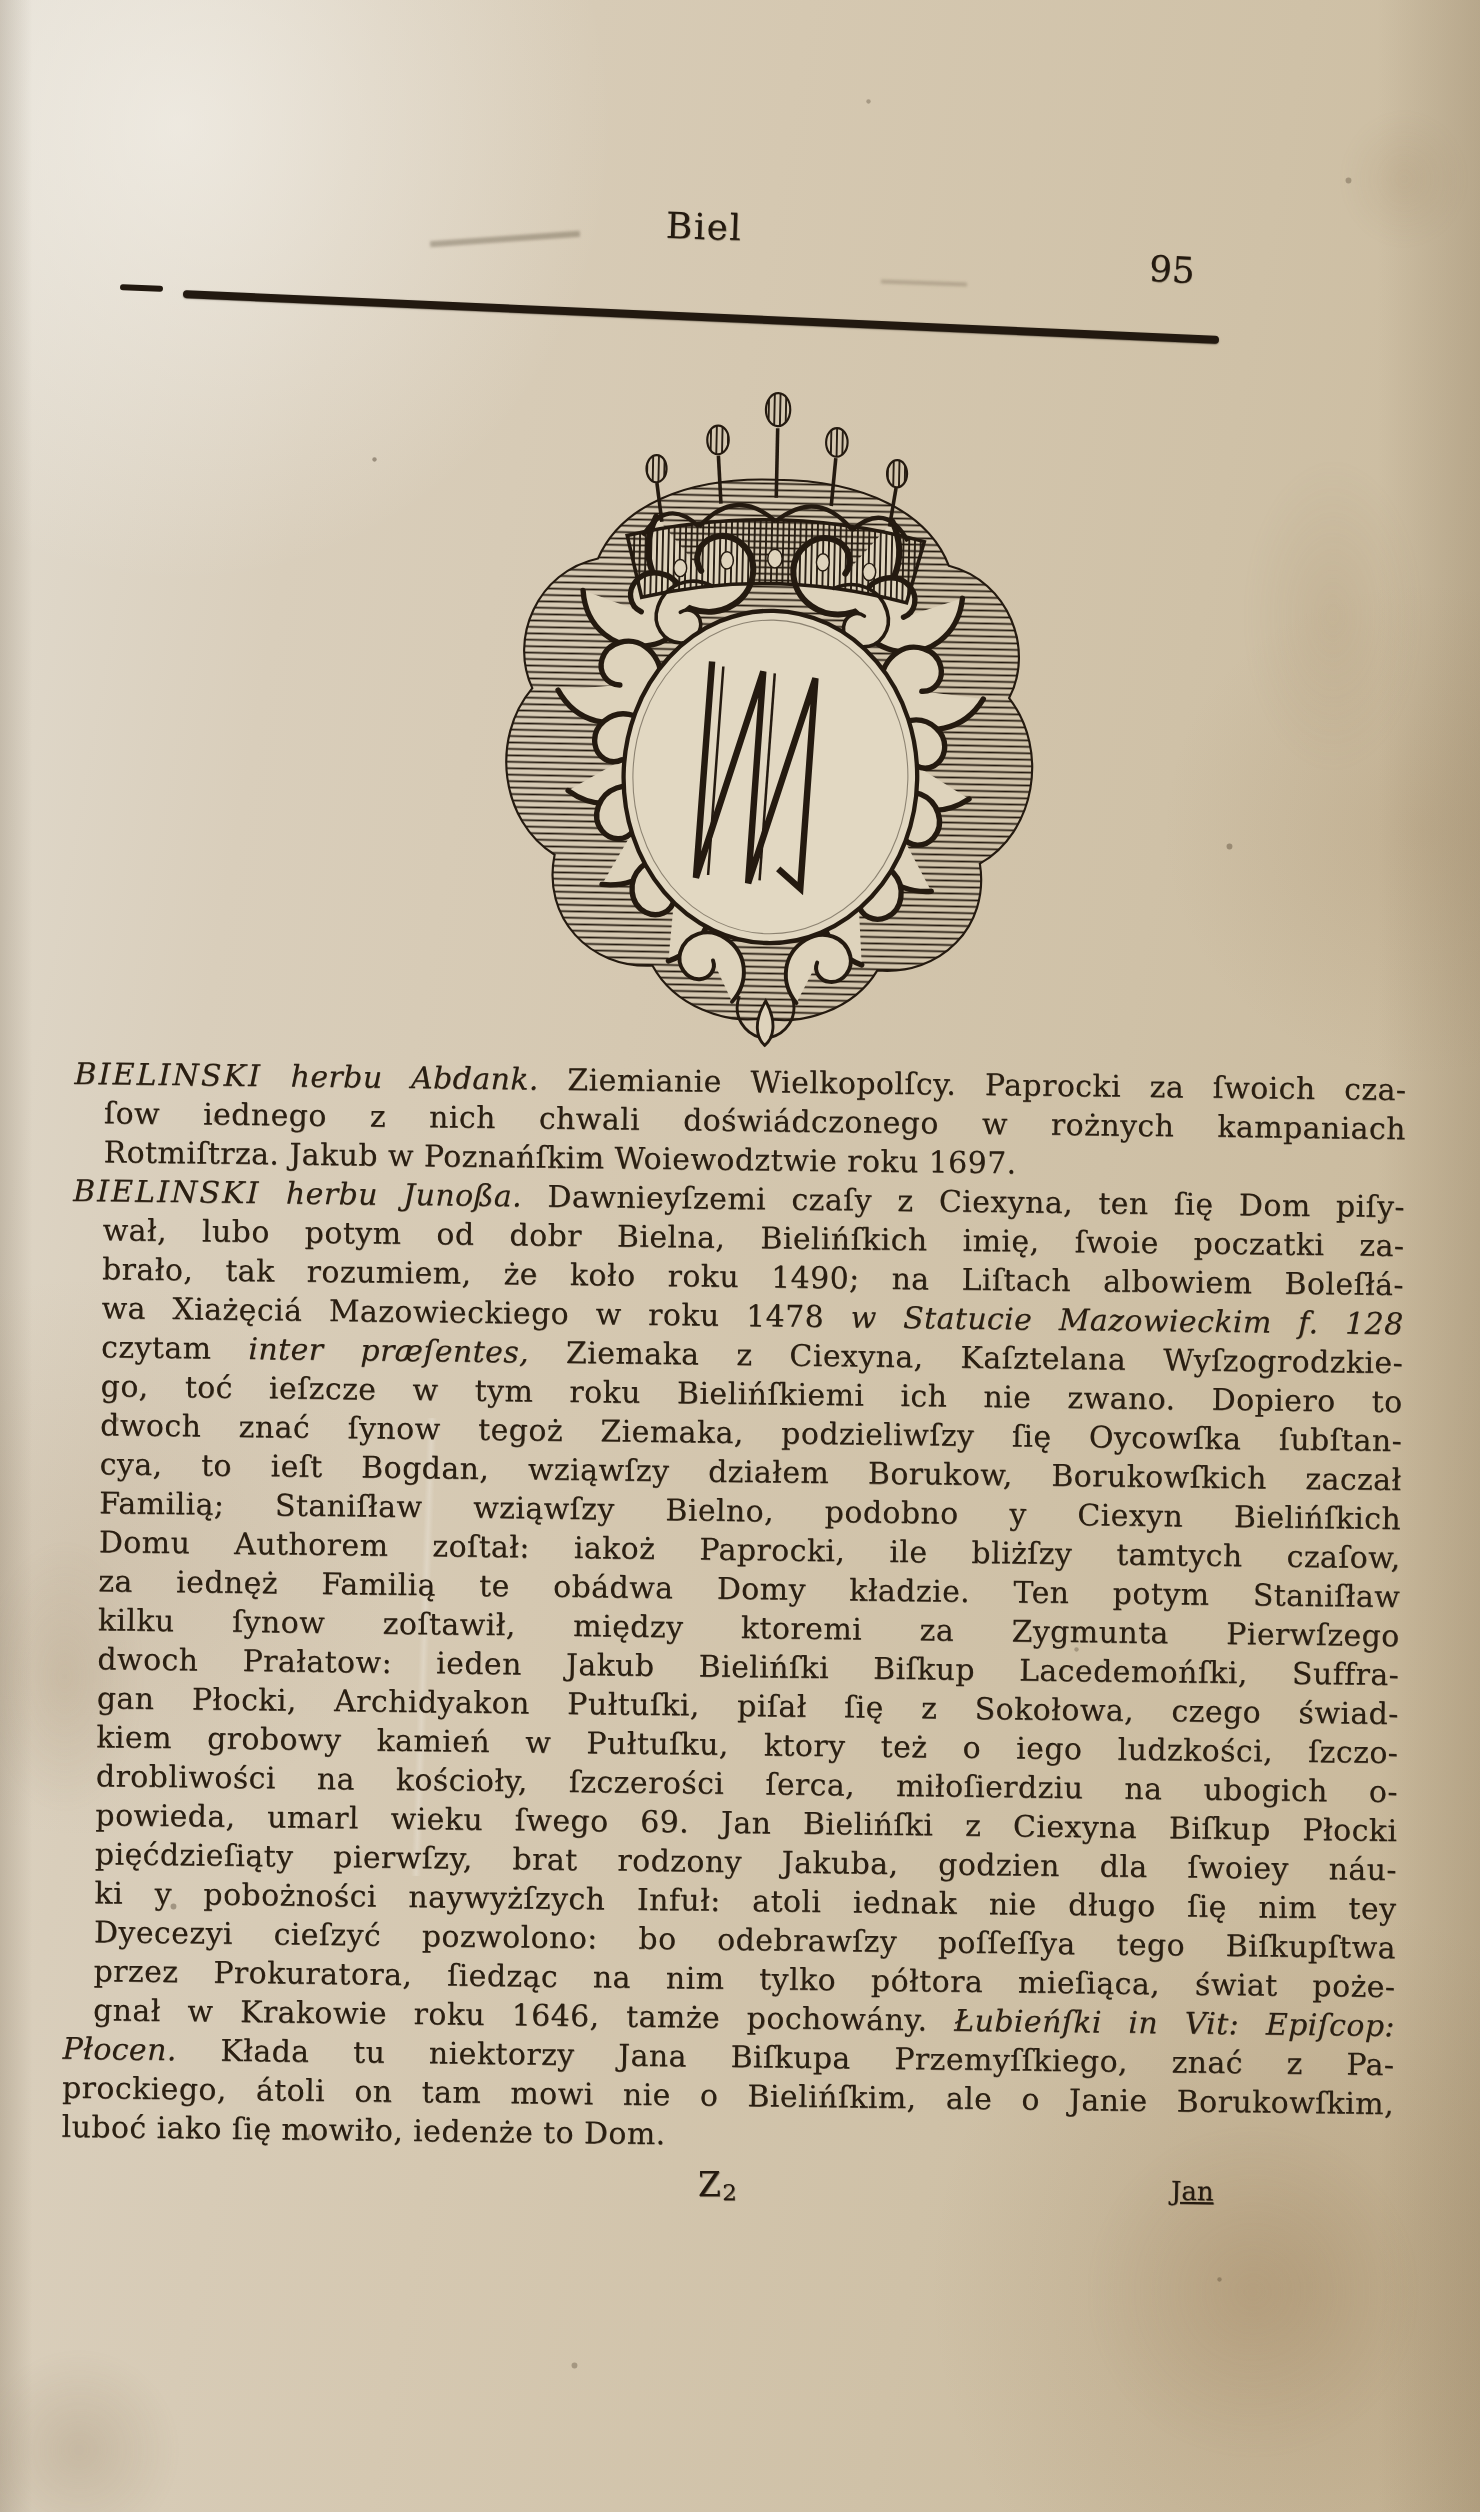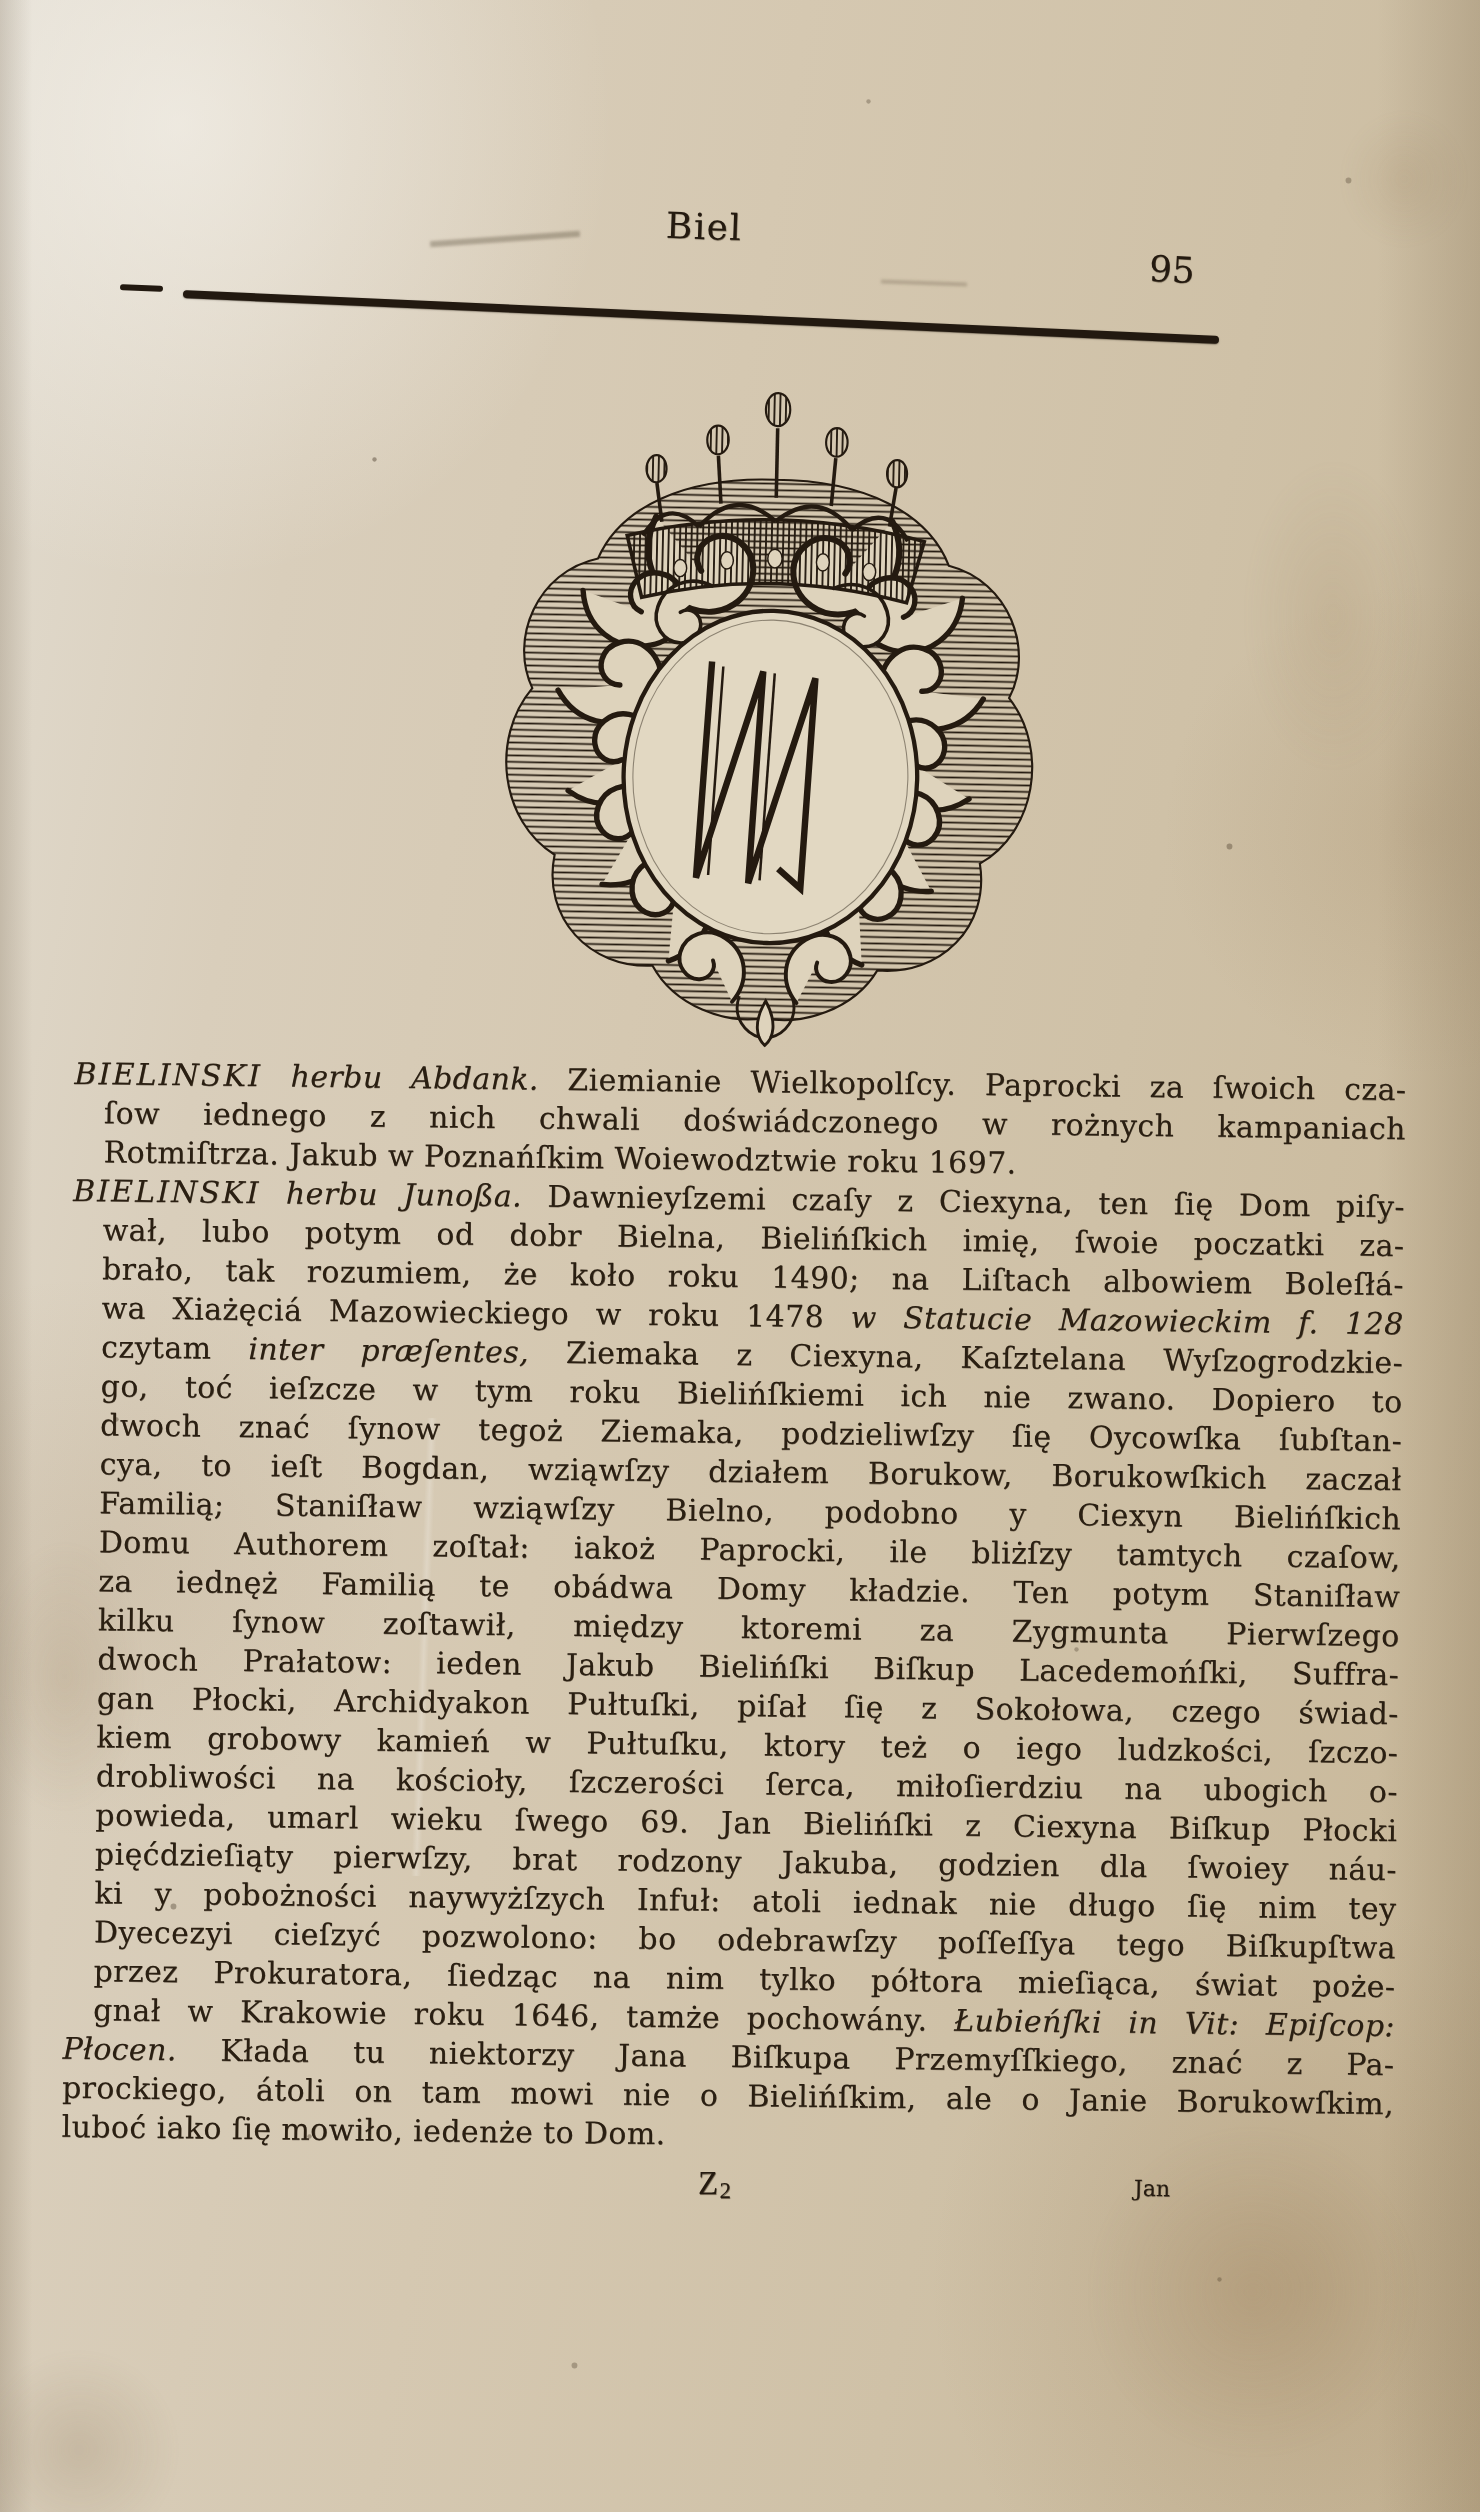--- a/index.html
+++ b/index.html
@@ -50,24 +50,24 @@
   .text-block{position:absolute;left:68px;top:1062px;width:1332px;font-size:30px;line-height:39px;
     letter-spacing:0.4px;color:#2a1f12;transform:rotate(0.7deg);
     text-shadow:0.3px 0.5px 0.6px rgba(40,28,14,.55);}
   .line{min-height:39px;}
   .line.just{text-align:justify;text-align-last:justify;}
   .line.ind{margin-left:30px;}
   .s-lead{font-style:italic;letter-spacing:2.1px;}
   .s-it{font-style:italic;}
   .s-ro{font-style:normal;}
 
-  .signature{position:absolute;left:698px;top:2165px;font-size:33px;text-shadow:0.4px 0.6px 0.7px rgba(40,28,14,.6);font-family:Liberation Serif, serif;}
+  .signature{position:absolute;left:698px;top:2165px;font-size:33px;text-shadow:0.4px 0.6px 0.7px rgba(40,28,14,.6);}
   .signature .sub{font-size:23px;position:relative;top:3.6px;left:1.4px;}
-  .catchword{position:absolute;left:1134px;top:2176px;font-size:22px;transform:rotate(1deg);
-    text-shadow:0.4px 0.6px 0.7px rgba(40,28,14,.6);}
+  .catchword{position:absolute;left:1171px;top:2176px;font-size:26px;transform:rotate(1deg);
+    text-shadow:0.4px 0.6px 0.7px rgba(40,28,14,.6);text-decoration:underline;}
 </style>
 </head>
 <body>
 
 <div class="page">
 
   <div class="stain stain1"></div>
   <div class="stain stain2"></div>
   <div class="stain stain3"></div>
   <div class="stain stain4"></div>

